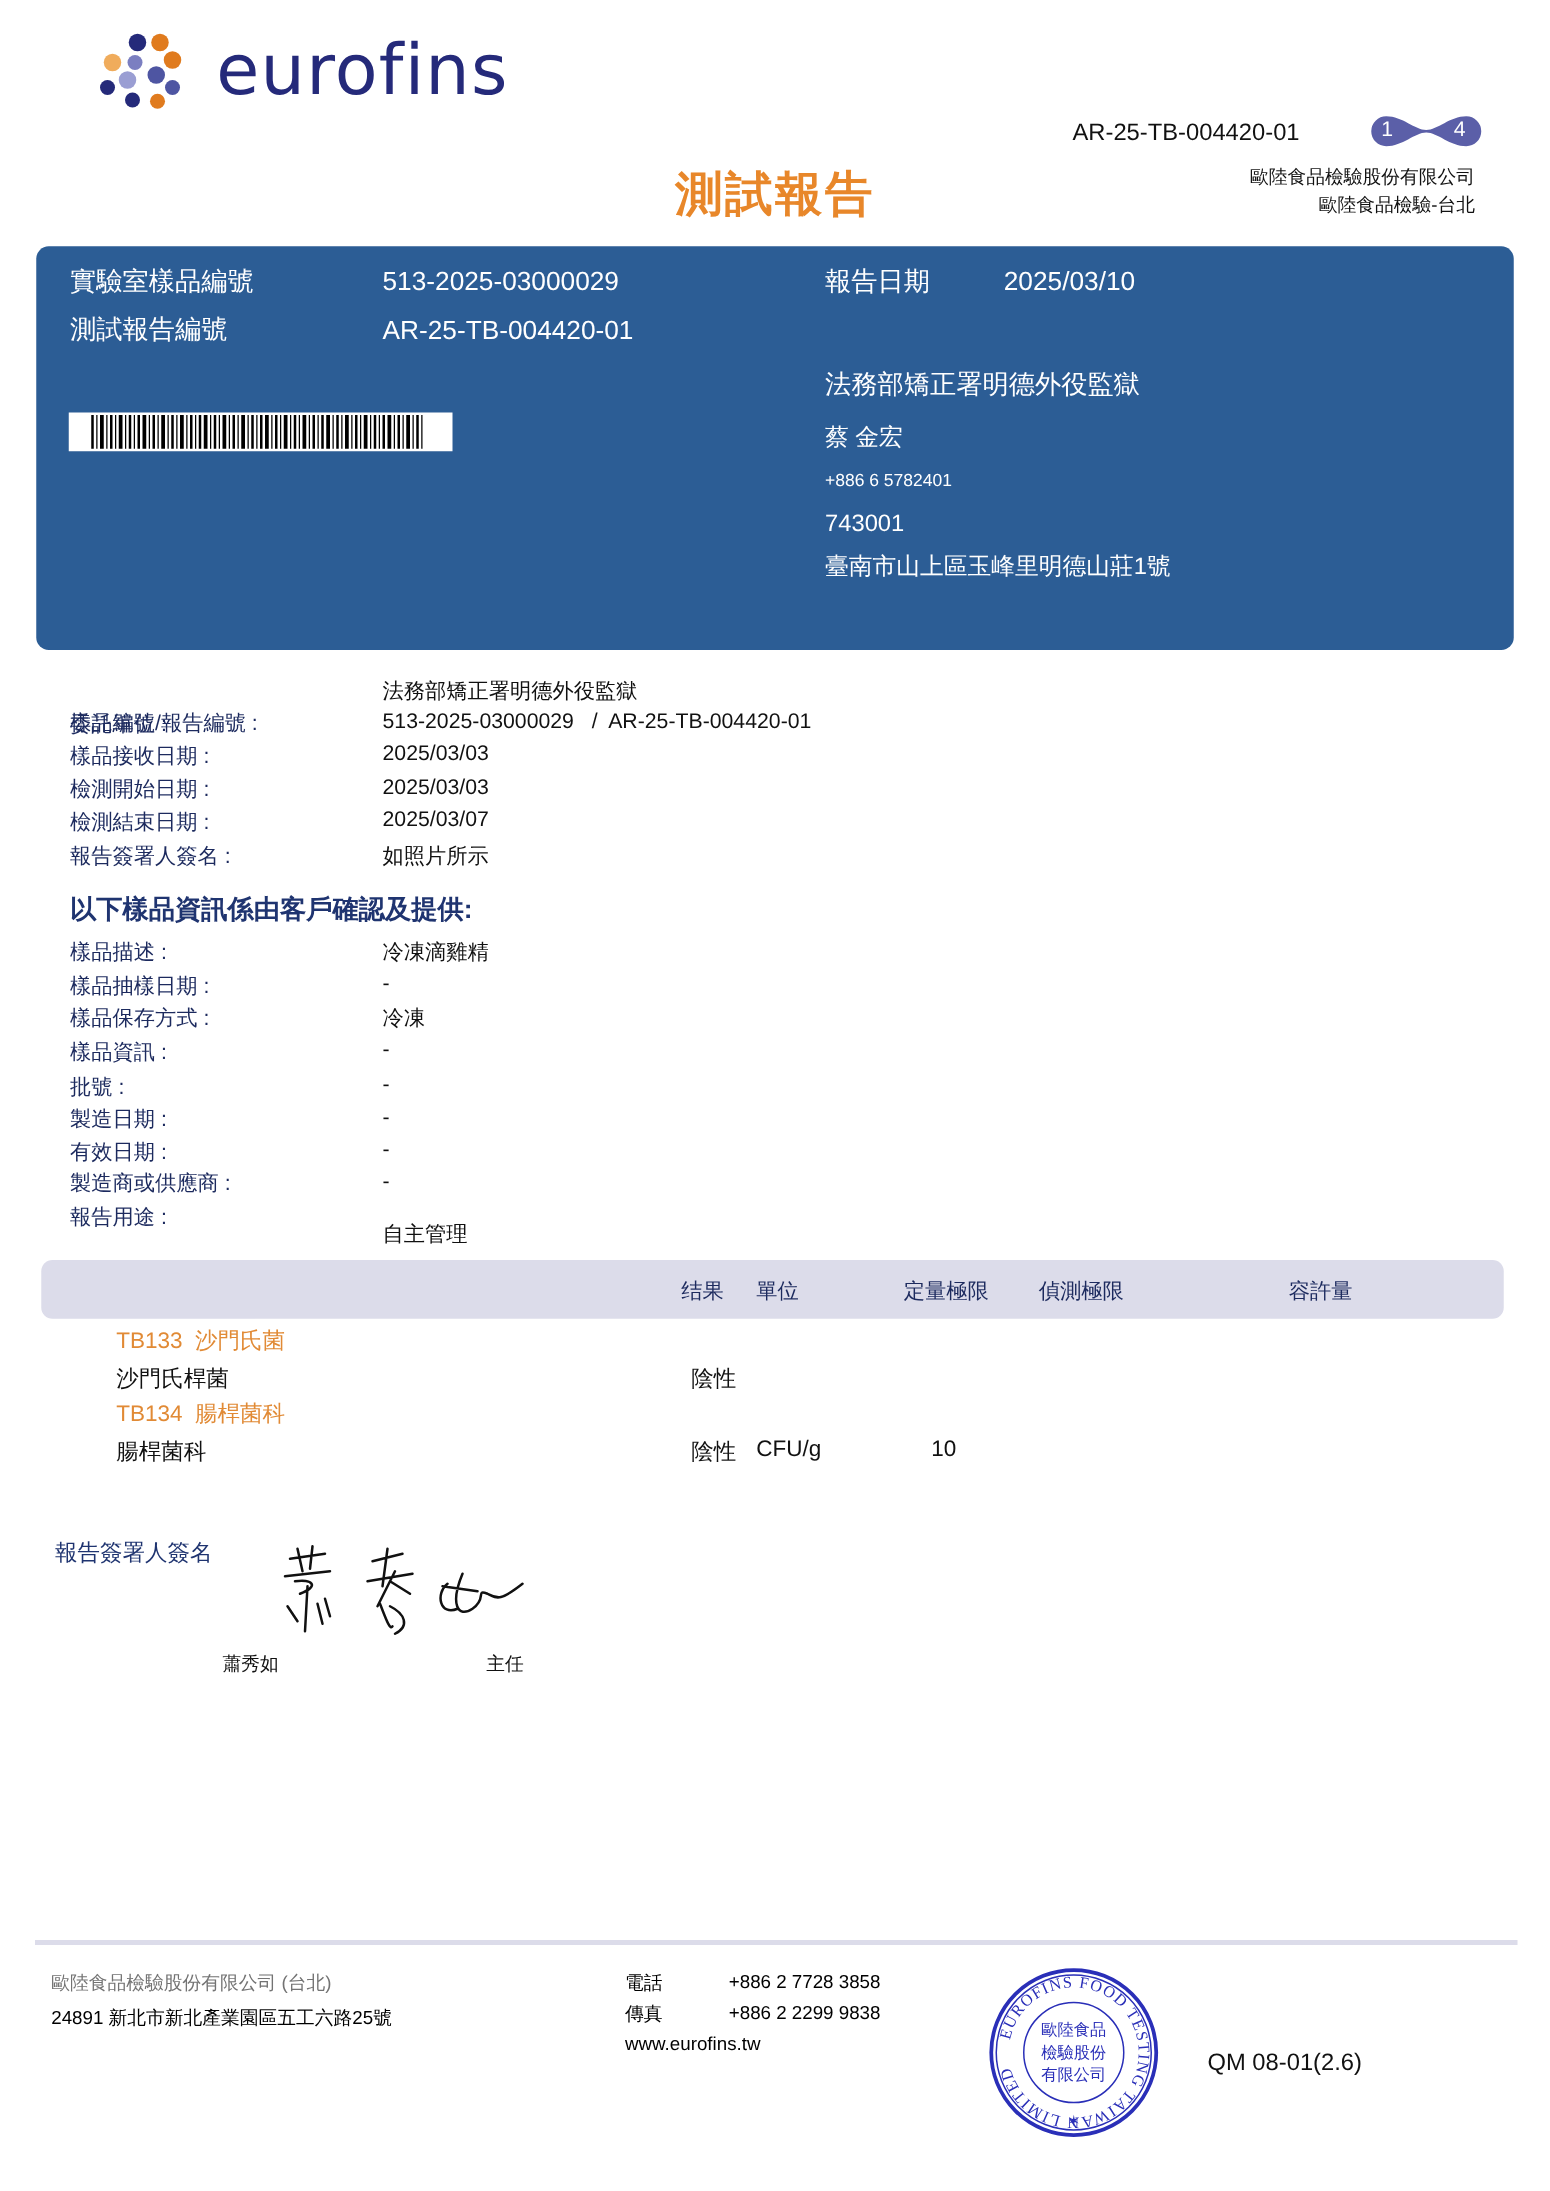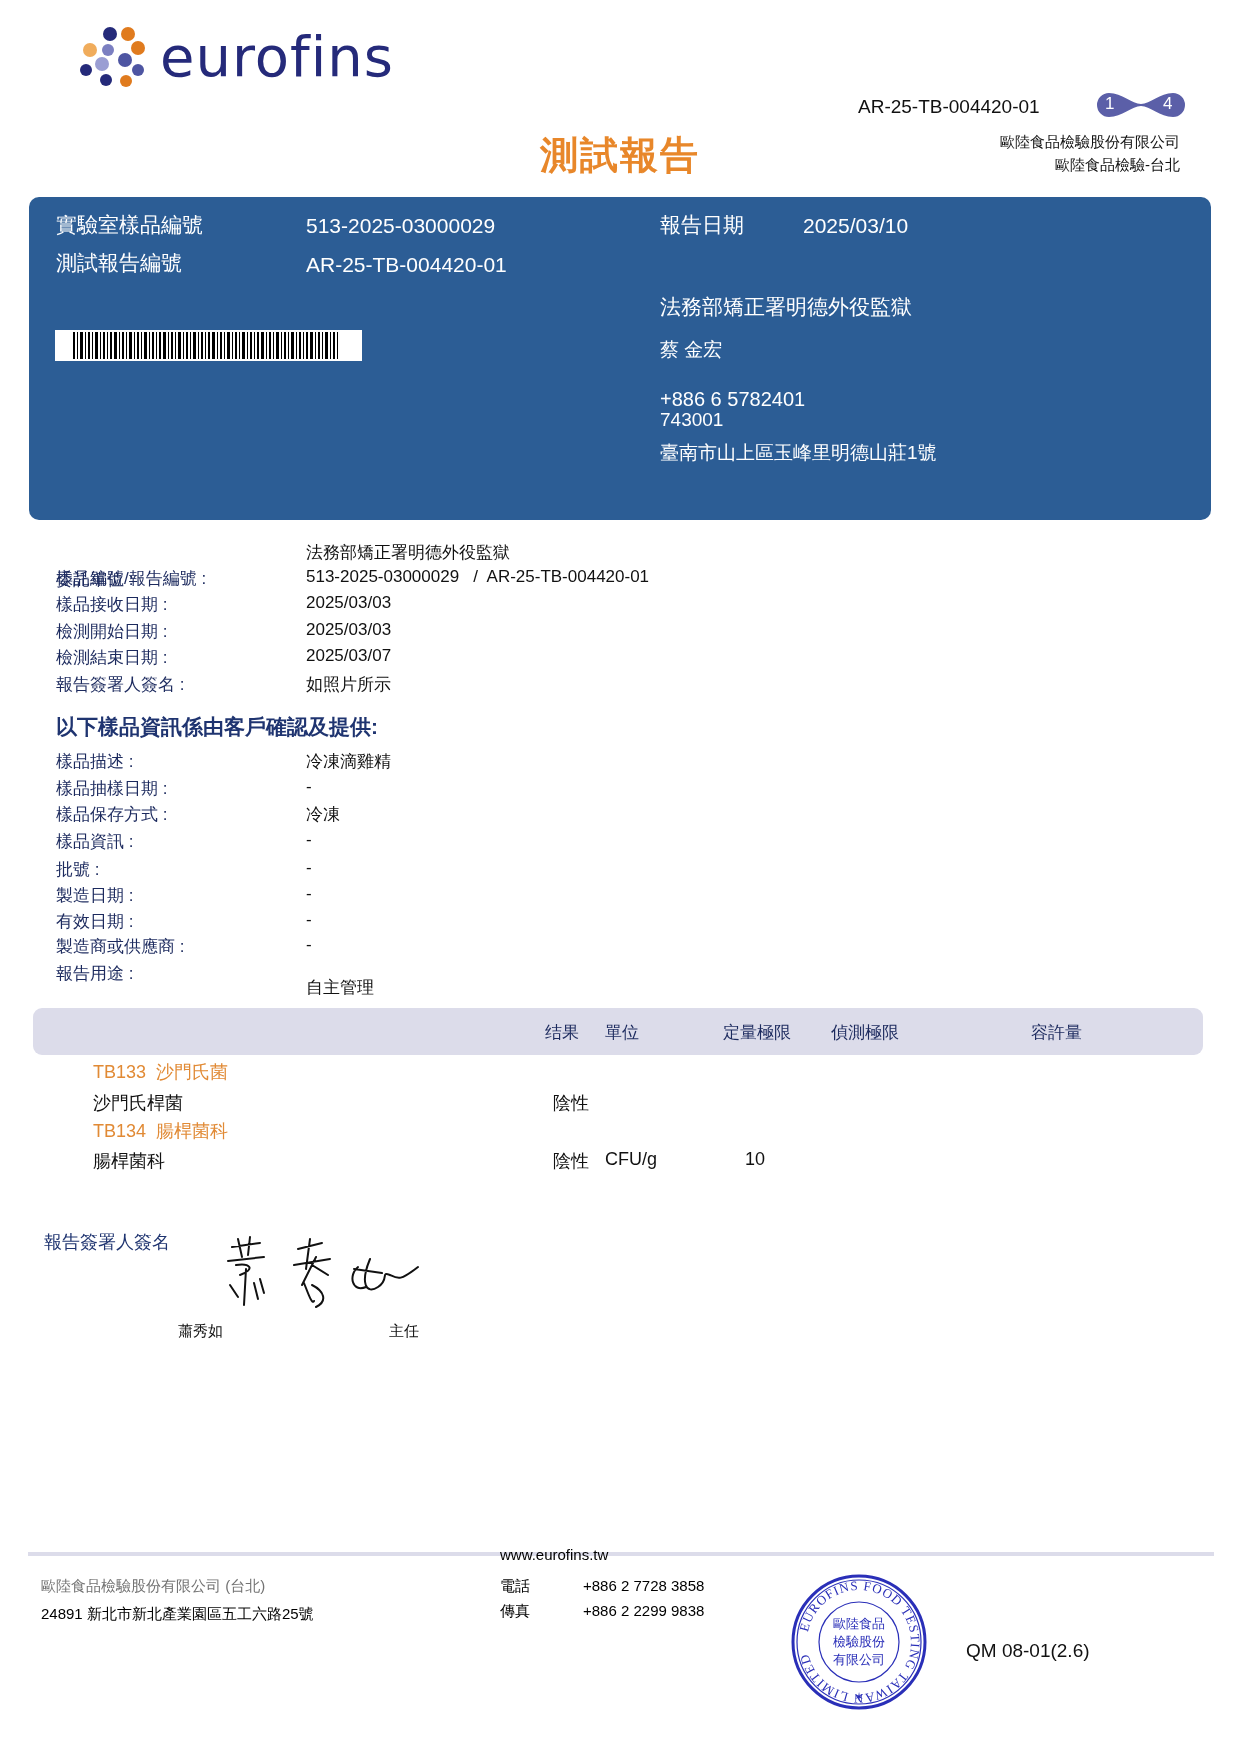--- a/index.html
+++ b/index.html
@@ -1,19 +1,19 @@
 <!DOCTYPE html>
 <html><head>
 <meta charset="utf-8">
 <style>
   * { box-sizing: border-box; margin: 0; padding: 0; }
   body { width: 1240px; height: 1753px; background: #ffffff; position: relative; font-family: "Liberation Sans", "DejaVu Sans", sans-serif; color: #111; overflow: hidden; }
   .abs { position: absolute; white-space: nowrap; }
   .logo { left: 80px; top: 26px; display: flex; align-items: center; }
-  .logo-text { font-family: "DejaVu Sans", sans-serif; font-size: 56px; color: #252a7a; margin-left: 10px; letter-spacing: 1px; line-height: 1; }
+  .logo-text { font-family: "DejaVu Sans", sans-serif; font-size: 56px; color: #252a7a; margin-left: 23px; letter-spacing: 1px; line-height: 1; }
   .report-no { left: 858px; top: 96px; font-size: 19px; color: #111; }
   .pager { left: 1096px; top: 92px; width: 90px; height: 26px; }
   .pager .num { position: absolute; top: 2px; font-size: 17px; color: #fff; }
   .company { right: 60px; top: 130px; font-size: 15px; text-align: right; line-height: 23px; color: #111; }
   .title { left: 540px; top: 130px; font-size: 38px; font-weight: bold; color: #e8872a; letter-spacing: 2px; }
   .blue-box { left: 29px; top: 197px; width: 1182px; height: 323px; background: #2c5d95; border-radius: 10px; color: #fff; }
   .blue-box .t { position: absolute; white-space: nowrap; font-size: 21px; color: #fff; }
   .barcode { position: absolute; left: 26px; top: 133px; width: 307px; height: 31px; background: #fff; }
   .info { left: 56px; font-size: 17px; }
   .info-label { color: #1c2a5e; }
@@ -145,21 +145,21 @@
           <rect x="270" y="2" width="3" height="27"></rect>
           <rect x="275" y="2" width="1" height="27"></rect>
         <rect x="278" y="2" width="2" height="27"></rect>
           <rect x="282" y="2" width="1" height="27"></rect>
       </g>
     </svg>
   </div>
 
   <div class="t" style="left:631px;top:96px">法務部矯正署明德外役監獄</div>
   <div class="t" style="left:631px;top:140px;font-size:19px">蔡 金宏</div>
-  <div class="t" style="left:631px;top:191px;font-size:20px">+886 6 5782401</div>
+  <div class="t" style="left:631px;top:179px;font-size:14px">+886 6 5782401</div>
   <div class="t" style="left:631px;top:212px;font-size:19px">743001</div>
   <div class="t" style="left:631px;top:243px;font-size:19px">臺南市山上區玉峰里明德山莊1號</div>
 </div>
 
 <div>
   <div class="abs info info-label" style="top:568px">委託單位 :</div>
   <div class="abs info info-val" style="left:306px;top:541px">法務部矯正署明德外役監獄</div>
   <div class="abs info info-label" style="top:567px">樣品編號/報告編號 :</div>
   <div class="abs info info-val" style="left:306px;top:567px;white-space:pre">513-2025-03000029   /  AR-25-TB-004420-01</div>
   <div class="abs info info-label" style="top:593px">樣品接收日期 :</div>
@@ -230,21 +230,21 @@
 <div class="abs" style="left:178px;top:1322px;font-size:15px">蕭秀如</div>
 <div class="abs" style="left:389px;top:1322px;font-size:15px">主任</div>
 
 <div class="abs footer-line"></div>
 <div class="abs foot" style="left:41px;top:1577px;color:#737373">歐陸食品檢驗股份有限公司 (台北)</div>
 <div class="abs foot" style="left:41px;top:1605px">24891 新北市新北產業園區五工六路25號</div>
 <div class="abs foot" style="left:500px;top:1577px">電話</div>
 <div class="abs foot" style="left:583px;top:1577px">+886 2 7728 3858</div>
 <div class="abs foot" style="left:500px;top:1602px">傳真</div>
 <div class="abs foot" style="left:583px;top:1602px">+886 2 2299 9838</div>
-<div class="abs foot" style="left:500px;top:1546px">www.eurofins.tw</div>
+<div class="abs foot" style="left:500px;top:1627px">www.eurofins.tw</div>
 
 <svg class="abs" style="left:790px;top:1573px" width="138" height="138" viewBox="0 0 138 138">
   <defs>
     <path id="sealArc" d="M 69 69 m -52 0 a 52 52 0 1 1 104 0 a 52 52 0 1 1 -104 0"></path>
   </defs>
   <circle cx="69" cy="69" r="66" fill="none" stroke="#2a2fb8" stroke-width="3"></circle>
   <circle cx="69" cy="69" r="62" fill="none" stroke="#2a2fb8" stroke-width="1.2"></circle>
   <circle cx="69" cy="69" r="40" fill="none" stroke="#2a2fb8" stroke-width="1.2"></circle>
   <text font-family="Liberation Serif, serif" font-size="13" fill="#2a2fb8" letter-spacing="1">
     <textPath href="#sealArc" startOffset="3%">EUROFINS FOOD TESTING TAIWAN LIMITED</textPath>

